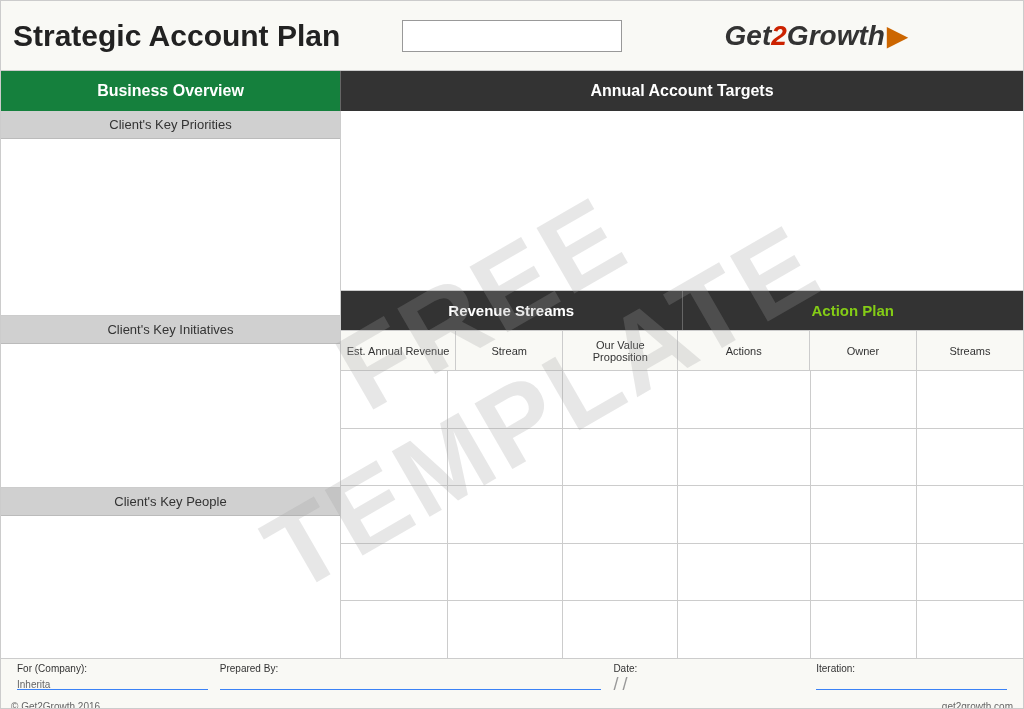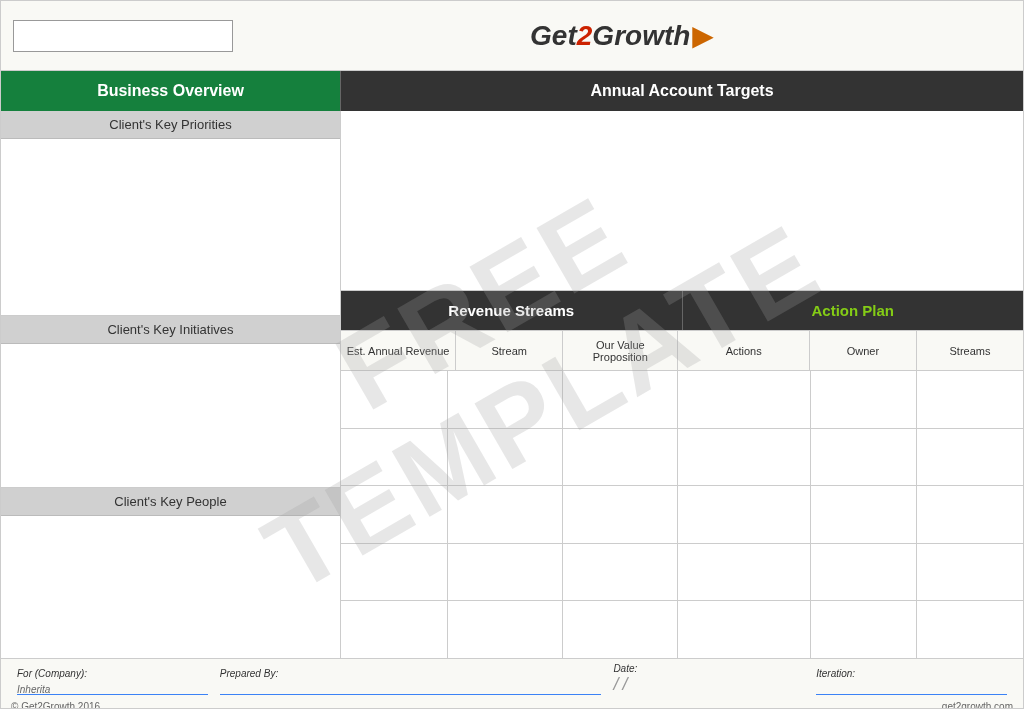--- a/index.html
+++ b/index.html
@@ -224,24 +224,23 @@
     
     .footer {
       height: 50px;
       background: #f9f9f5;
       border-top: 1px solid #ccc;
       display: flex;
       flex-direction: column;
     }
     .footer-fields {
       display: flex;
-      align-items: flex-end;
+      align-items: flex-start;
       padding: 4px 10px;
       flex: 1;
-      font-style: italic;
     }
     .footer-field {
       display: flex;
       flex-direction: column;
       flex: 1;
       padding: 0 6px;
     }
     .footer-label {
       font-size: 10px;
       color: #333;
@@ -285,20 +284,21 @@
 <body>
 
 <div class="page-wrapper">
 
   <div class="watermark">
     <div>FREE</div>
     <div>TEMPLATE</div>
   </div>
 
   <div class="header">
+    <span class="title">Strategic Account Plan</span>
     <input class="header-input" type="text" placeholder="" style="">
     <div class="logo-area">
       <span class="logo-text">
         Get<span>2</span>Growth
       </span>
       <span class="logo-arrow">▶</span>
     </div>
   </div>
 
   <div class="main-content">

